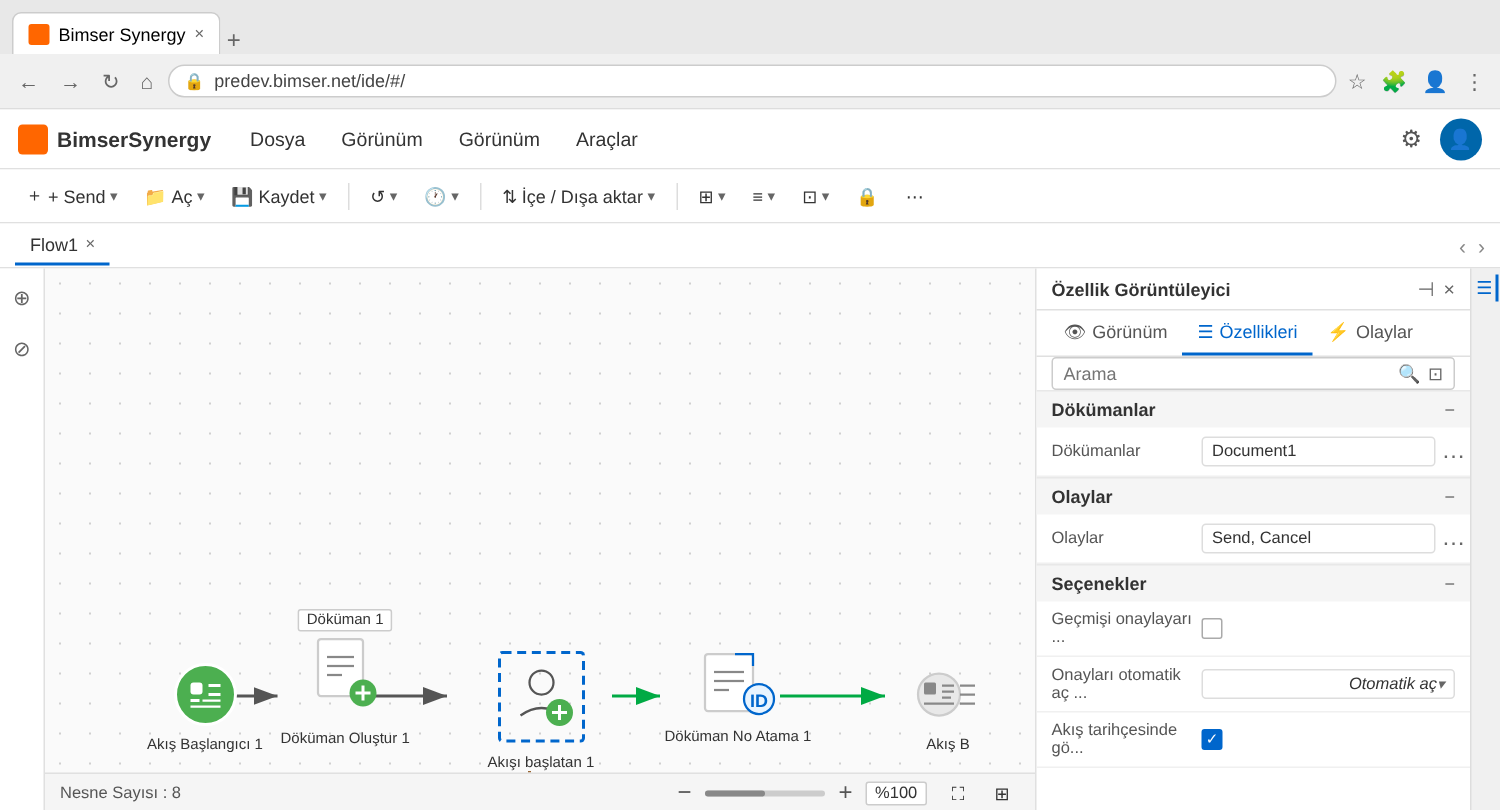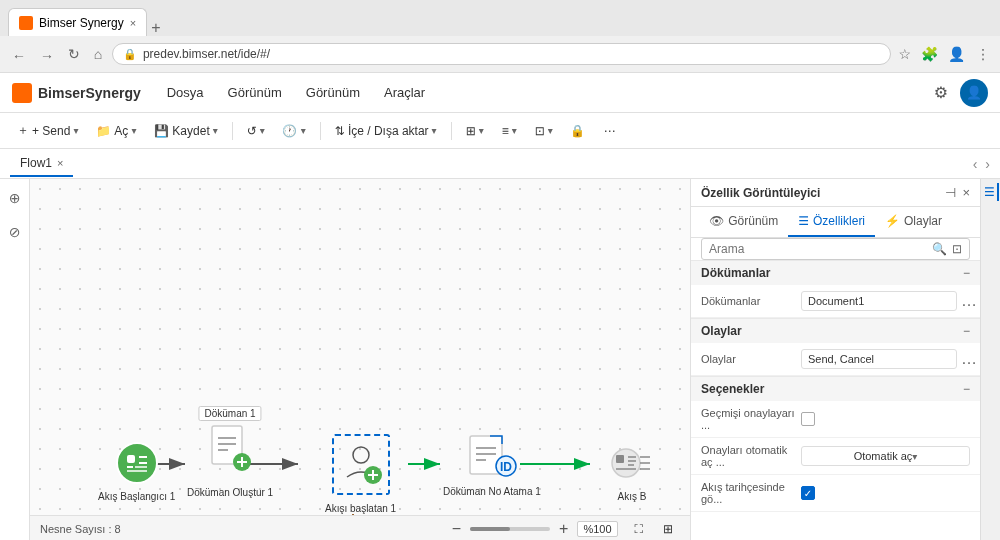--- a/index.html
+++ b/index.html
@@ -92,21 +92,21 @@
     .property-value { flex: 1; display: flex; align-items: center; }
     .property-input { flex: 1; border: 1px solid #ddd; border-radius: 3px; padding: 3px 6px; font-size: 11px; color: #333; background: #fff; }
     .property-more-btn { background: none; border: none; cursor: pointer; color: #666; font-size: 16px; padding: 0 4px; }
 
     
     .checkbox { width: 14px; height: 14px; border: 1px solid #0066cc; background: #0066cc; display: flex; align-items: center; justify-content: center; border-radius: 2px; flex-shrink: 0; }
     .checkbox-empty { width: 14px; height: 14px; border: 1px solid #aaa; background: #fff; border-radius: 2px; flex-shrink: 0; }
     .checkbox-check { color: #fff; font-size: 10px; }
 
     
-    .property-select { flex: 1; border: 1px solid #ddd; border-radius: 3px; padding: 3px 18px; font-size: 11px; color: #333; background: #fff; display: flex; align-items: center; justify-content: center; cursor: pointer; }
+    .property-select { flex: 1; border: 1px solid #ddd; border-radius: 3px; padding: 3px 6px; font-size: 11px; color: #333; background: #fff; display: flex; align-items: center; justify-content: flex-end; cursor: pointer; font-style: italic; }
     .property-select-arrow { color: #666; font-size: 10px; }
 
     
     .canvas-svg { position: absolute; inset: 0; width: 100%; height: 100%; pointer-events: none; }
 
     
     .right-edge { width: 20px; background: #f0f0f0; border-left: 1px solid #ddd; display: flex; flex-direction: column; align-items: center; padding: 4px 0; gap: 6px; }
     .edge-icon { font-size: 12px; color: #666; cursor: pointer; padding: 2px; }
     .edge-icon.active { color: #0066cc; border-right: 2px solid #0066cc; }
   </style>

